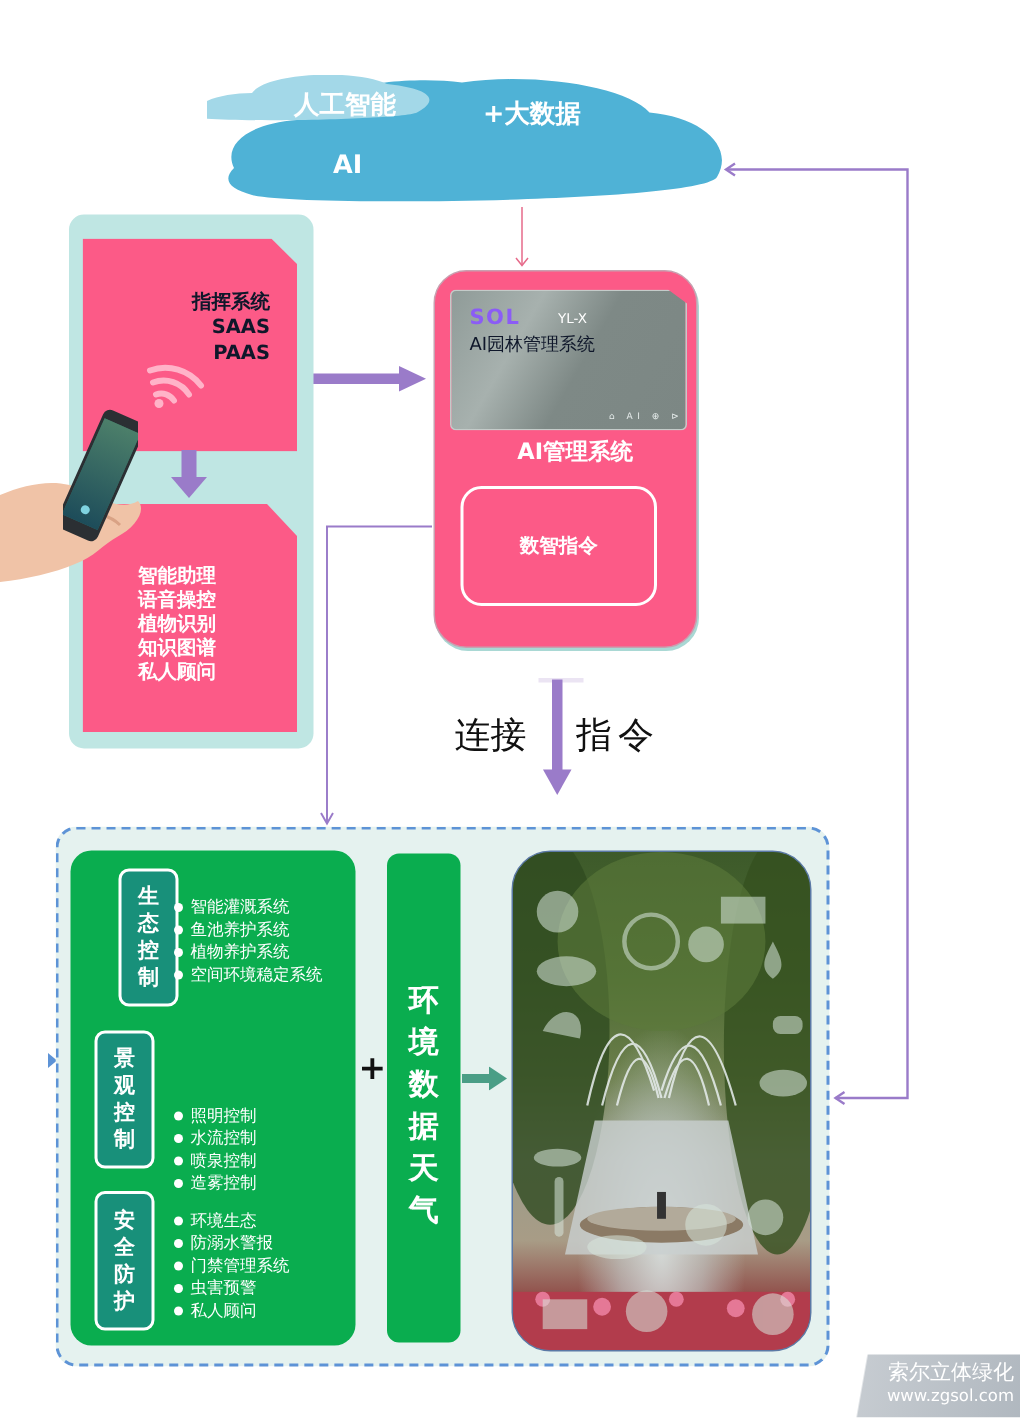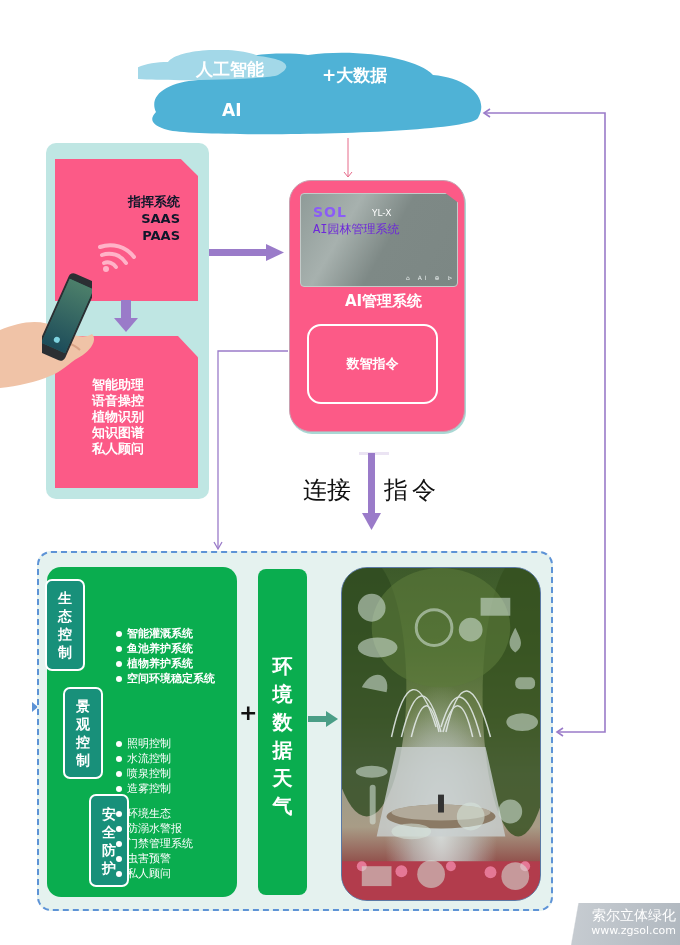--- a/index.html
+++ b/index.html
@@ -34,46 +34,46 @@
   .phone { left: 42px; top: 272px; width: 50px; height: 90px; }
 
   
   .device { left: 289px; top: 180px; width: 176px; height: 252px; background: #fc5a87; border-radius: 22px;
             border: 1px solid #c8a0b0; box-shadow: 1px 2px 0 #a9d8d4; }
   .screen { left: 300px; top: 193px; width: 158px; height: 94px; border-radius: 4px;
             background: linear-gradient(120deg, #8f9b98 0%, #a7b1ae 30%, #7e8986 55%, #7c8784 100%);
             border: 1px solid #c4cbc9; clip-path: polygon(0 0, 92% 0, 100% 10%, 100% 100%, 0 100%); }
   .screen-logo { left: 313px; top: 204px; font-size: 14px; font-weight: bold; color: #8b5cf6; letter-spacing: 1px; }
   .screen-model { left: 372px; top: 208px; font-size: 9px; color: #fff; }
-  .screen-title { left: 313px; top: 221px; font-size: 12px; color: #6d28d9; font-family: Liberation Mono, monospace; }
+  .screen-title { left: 313px; top: 221px; font-size: 12px; color: #0f172a; }
   .screen-icons { left: 406px; top: 274px; font-size: 6px; color: #e6eceb; letter-spacing: 3px; }
   .device-label { left: 289px; top: 292px; width: 176px; text-align: center; font-size: 15px; font-weight: bold; color: #fff; padding-left: 13px; }
   .cmd-box { left: 307px; top: 324px; width: 131px; height: 80px; border: 2px solid #ffffff; border-radius: 14px; }
   .cmd-text { left: 307px; top: 355px; width: 131px; text-align: center; font-size: 13px; font-weight: bold; color: #fff; }
 
   
   .connect-l { left: 303px; top: 474px; font-size: 24px; color: #111; }
   .connect-r { left: 384px; top: 474px; font-size: 24px; color: #111; letter-spacing: 4px; }
 
   
   .bottom-container { left: 37px; top: 551px; width: 516px; height: 360px; background: #e5f2ef;
                       border: 2px dashed #5d93d6; border-radius: 14px; }
   .green-panel { left: 47px; top: 567px; width: 190px; height: 330px; background: #0aad4f; border-radius: 14px; }
   .section-tag { width: 40px; background: #18907a; border: 2px solid #ffffff; border-radius: 7px;
                  color: #fff; font-weight: bold; font-size: 14px; line-height: 18px; text-align: center;
                  display: flex; align-items: center; justify-content: center; }
-  .tag-1 { left: 45px; top: 579px; height: 92px; }
+  .tag-1 { left: 79px; top: 579px; height: 92px; }
   .tag-2 { left: 63px; top: 687px; height: 92px; }
-  .tag-3 { left: 63px; top: 794px; height: 93px; margin-left: 26px; }
+  .tag-3 { left: 63px; top: 794px; height: 93px; }
   .tag-text { display: block; width: 16px; word-wrap: break-word; }
 
   .bullet-list { color: #fff; font-size: 11px; line-height: 15px; list-style: none; }
   .bullet-list li { position: relative; padding-left: 13px; white-space: nowrap; }
   .bullet-list li::before { content: ""; position: absolute; left: 2px; top: 5px; width: 6px; height: 6px; background: #fff; border-radius: 50%; }
-  .list-1 { left: 114px; top: 626px; font-weight: bold; }
+  .list-1 { left: 114px; top: 597px; }
   .list-2 { left: 114px; top: 736px; }
   .list-3 { left: 114px; top: 806px; }
 
   .plus-sign { left: 239px; top: 700px; font-size: 22px; font-weight: bold; color: #111; }
 
   .env-panel { left: 258px; top: 569px; width: 49px; height: 326px; background: #0aad4f; border-radius: 8px; }
   .env-text { left: 258px; top: 652px; width: 49px; color: #fff; font-size: 20px; font-weight: bold;
               line-height: 28px; text-align: center; }
   .env-char { display: block; }
   .green-arrow { left: 308px; top: 711px; width: 30px; height: 16px; }

